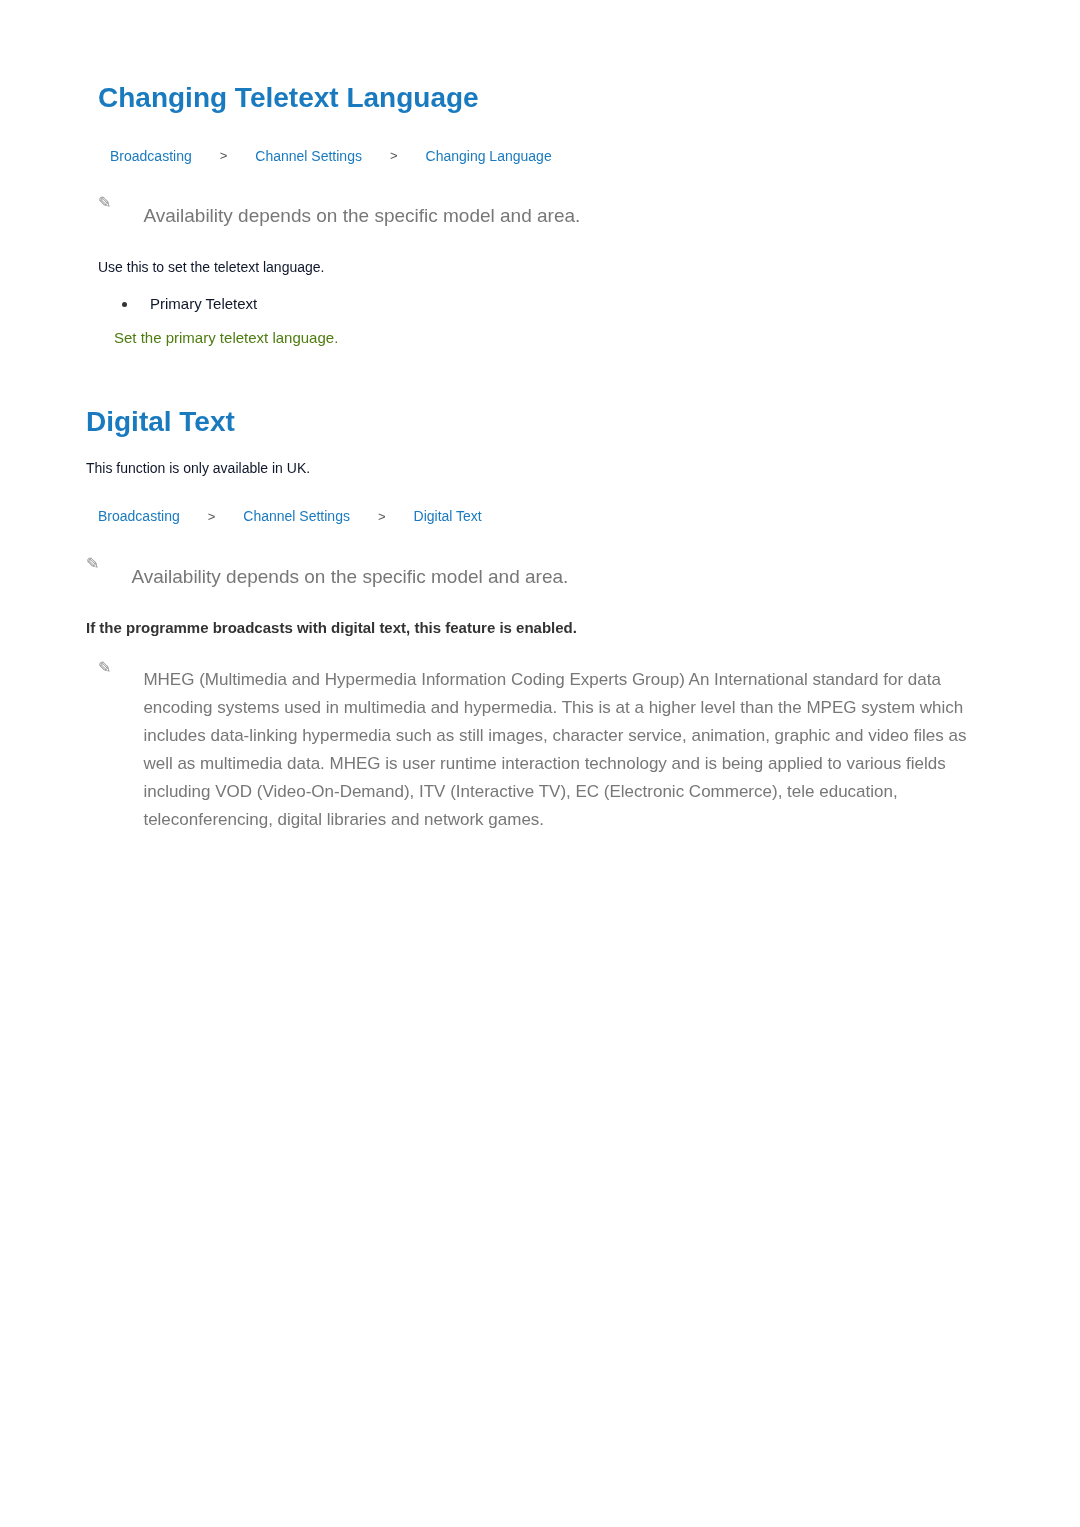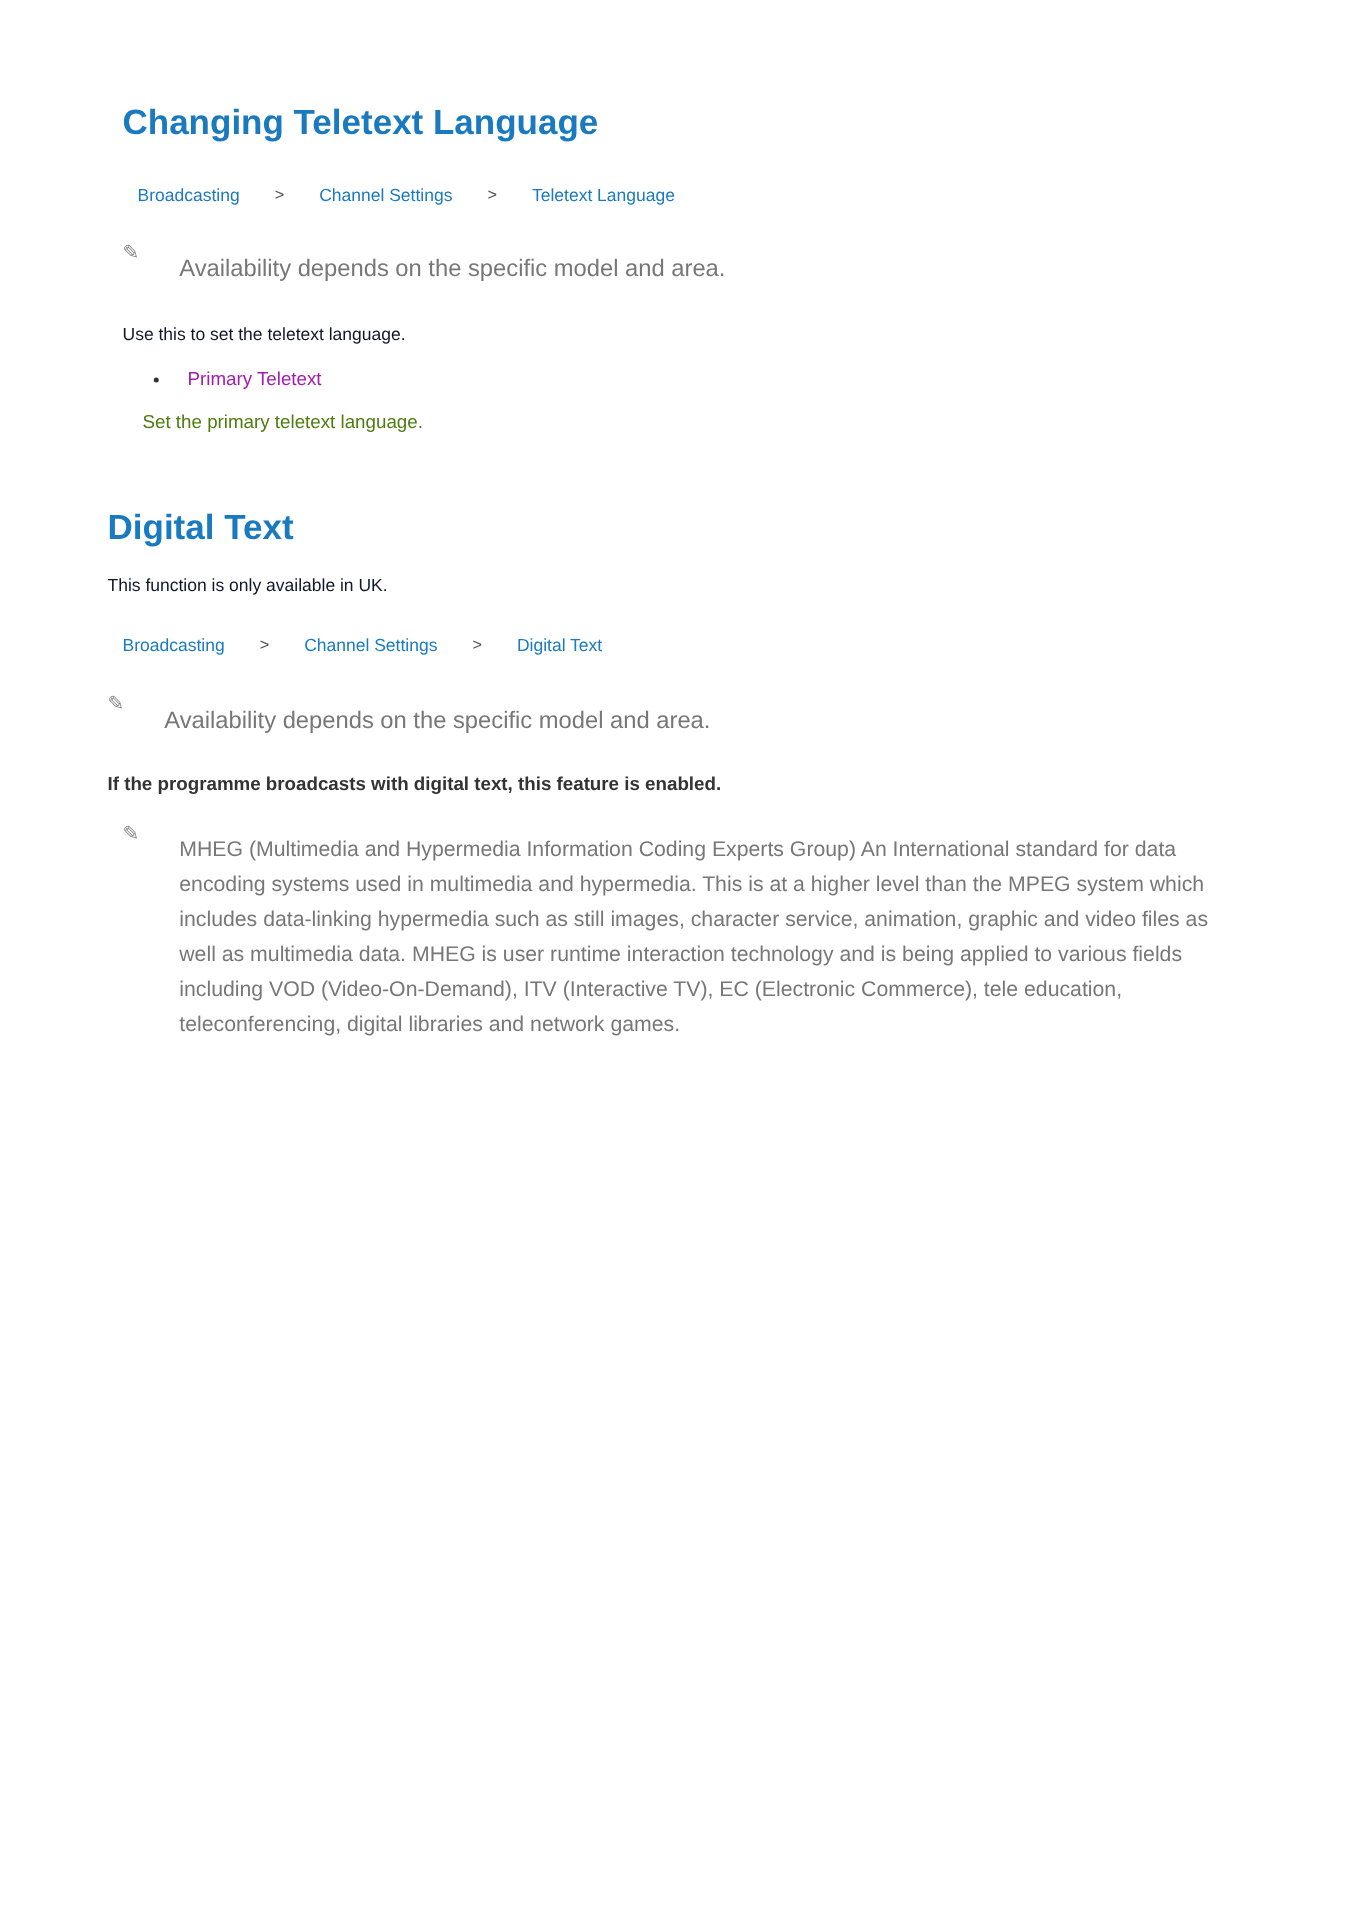--- a/index.html
+++ b/index.html
@@ -24,21 +24,21 @@
 
     .page-title {
       font-size: 28px;
       font-weight: 600;
       color: #1a7abf;
       margin-bottom: 12px;
     }
 
     .breadcrumb {
       display: flex;
-      align-items: center;
+      align-items: flex-end;
       flex-wrap: wrap;
       gap: 4px;
       margin-bottom: 10px;
       font-size: 14px;
     }
 
     .breadcrumb-link {
       color: #1a7abf;
       text-decoration: none;
       cursor: pointer;
@@ -85,21 +85,21 @@
       list-style: disc;
       padding-left: 28px;
       margin-bottom: 10px;
     }
 
     .bullet-list li {
       margin-bottom: 4px;
     }
 
     .bullet-link {
-      color: #a21caf;
+      color: #0f172a;
       text-decoration: none;
       font-weight: 500;
     }
 
     .bullet-description {
       font-size: 15px;
       color: #4d7c0f;
       margin: 4px 0 16px 28px;
     }
 
@@ -125,21 +125,21 @@
 
 <div class="section">
 
   <h1 class="page-title">Changing Teletext Language</h1>
 
   <div class="breadcrumb">
     <a class="breadcrumb-link">Broadcasting</a>
     <span class="breadcrumb-separator">&gt;</span>
     <a class="breadcrumb-link">Channel Settings</a>
     <span class="breadcrumb-separator">&gt;</span>
-    <a class="breadcrumb-link">Teletext Language</a>
+    <a class="breadcrumb-link">Changing Language</a>
   </div>
 
   <div class="note-block">
     <span class="note-icon">✎</span>
     <span class="note-text">Availability depends on the specific model and area.</span>
   </div>
 
   <p class="body-text">Use this to set the teletext language.</p>
 
   <ul class="bullet-list">

